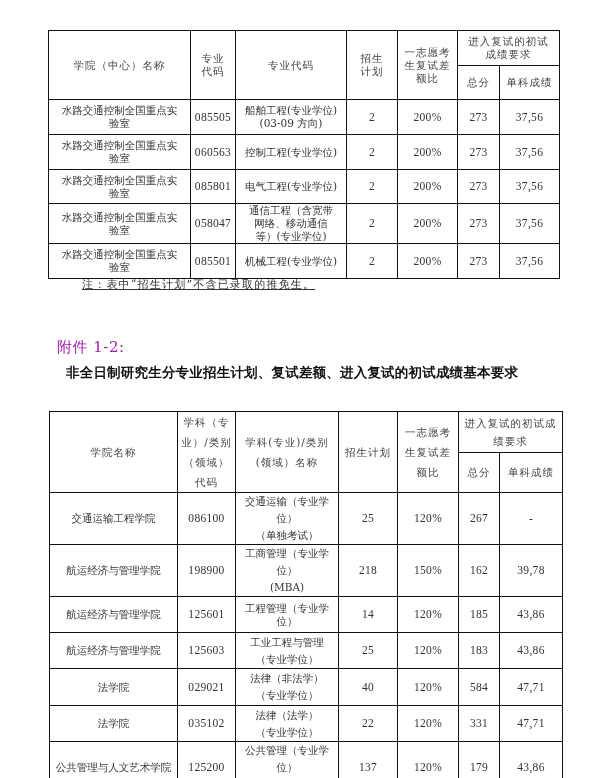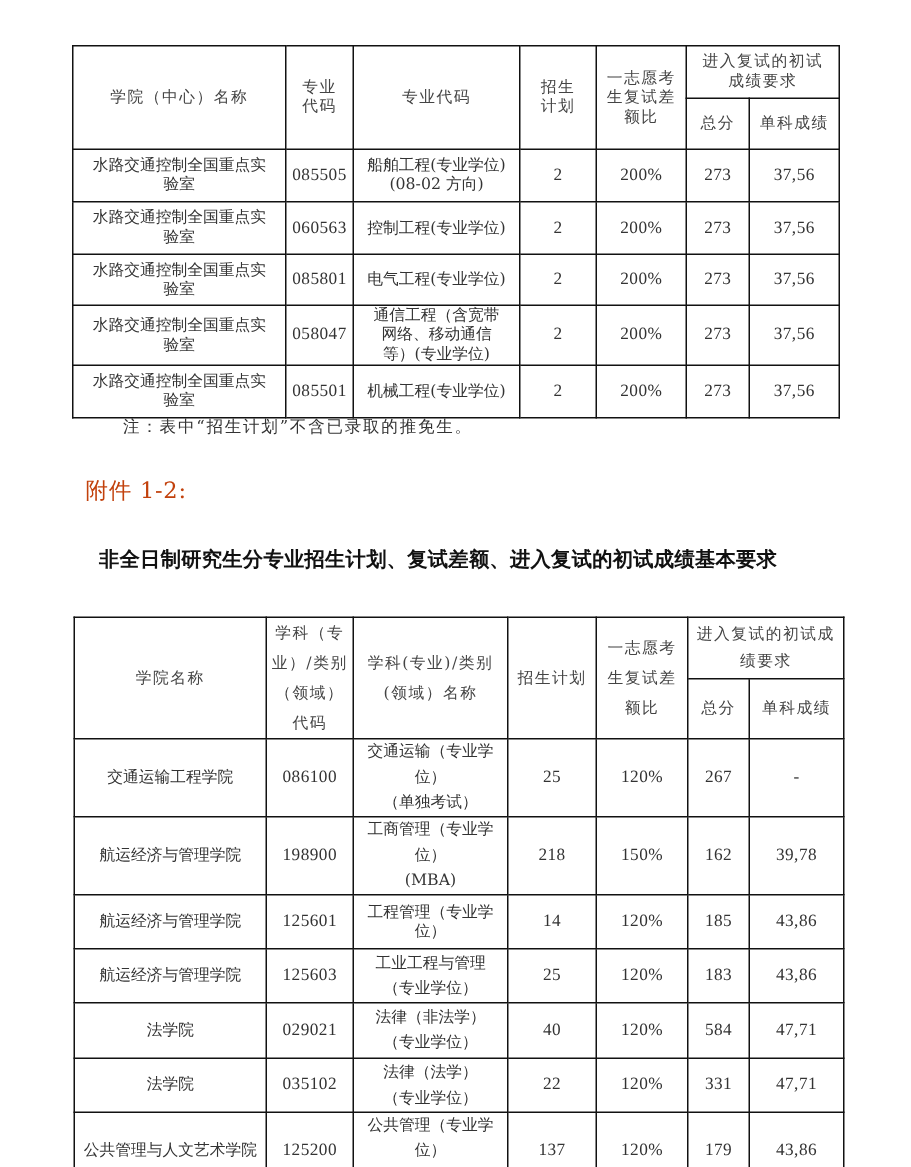--- a/index.html
+++ b/index.html
@@ -23,25 +23,25 @@
     font-weight: normal;
     color: #333;
     word-break: break-all;
   }
   th { letter-spacing: 1px; color: #444; }
   .num { font-family: "Liberation Serif", "DejaVu Serif", serif; font-size: 11.5px; letter-spacing: 0.3px; }
   #t1 { left: 48px; top: 30px; width: 511px; }
   #t2 { left: 49px; top: 411px; width: 513px; }
   .note {
     position: absolute; left: 82px; top: 277px;
-    font-size: 11px; letter-spacing: 1.2px; color: #333;
+    font-size: 11px; letter-spacing: 1.2px; color: #333; text-decoration: underline;
   }
   .attach {
-    position: absolute; left: 57px; top: 318px;
-    font-size: 15px; letter-spacing: 0.5px; color: #c2410c;
+    position: absolute; left: 57px; top: 338px;
+    font-size: 15px; letter-spacing: 0.5px; color: #a21caf;
   }
   .title2 {
     position: absolute; left: 66px; top: 364px;
     font-family: "DejaVu Sans", "Liberation Sans", sans-serif;
     font-size: 13.5px; font-weight: bold; color: #111; letter-spacing: 0.2px;
   }
   .line { display: block; }
 </style>
 </head>
 <body>
@@ -67,21 +67,21 @@
   </tr>
   <tr style="height:34px">
     <th>总分</th>
     <th>单科成绩</th>
   </tr>
   <tr style="height:35px">
     <td style="padding:0 8px">水路交通控制全国重点实验室</td>
     <td class="num">085505</td>
     <td>
           <span class="line">船舶工程(专业学位)</span>
-          <span class="line">(08-02 方向)</span>
+          <span class="line">(03-09 方向)</span>
         </td>
     <td class="num">2</td>
     <td class="num">200%</td>
     <td class="num">273</td>
     <td class="num">37,56</td>
   </tr>
   <tr style="height:35px">
     <td style="padding:0 8px">水路交通控制全国重点实验室</td>
     <td class="num">060563</td>
     <td>控制工程(专业学位)</td>

